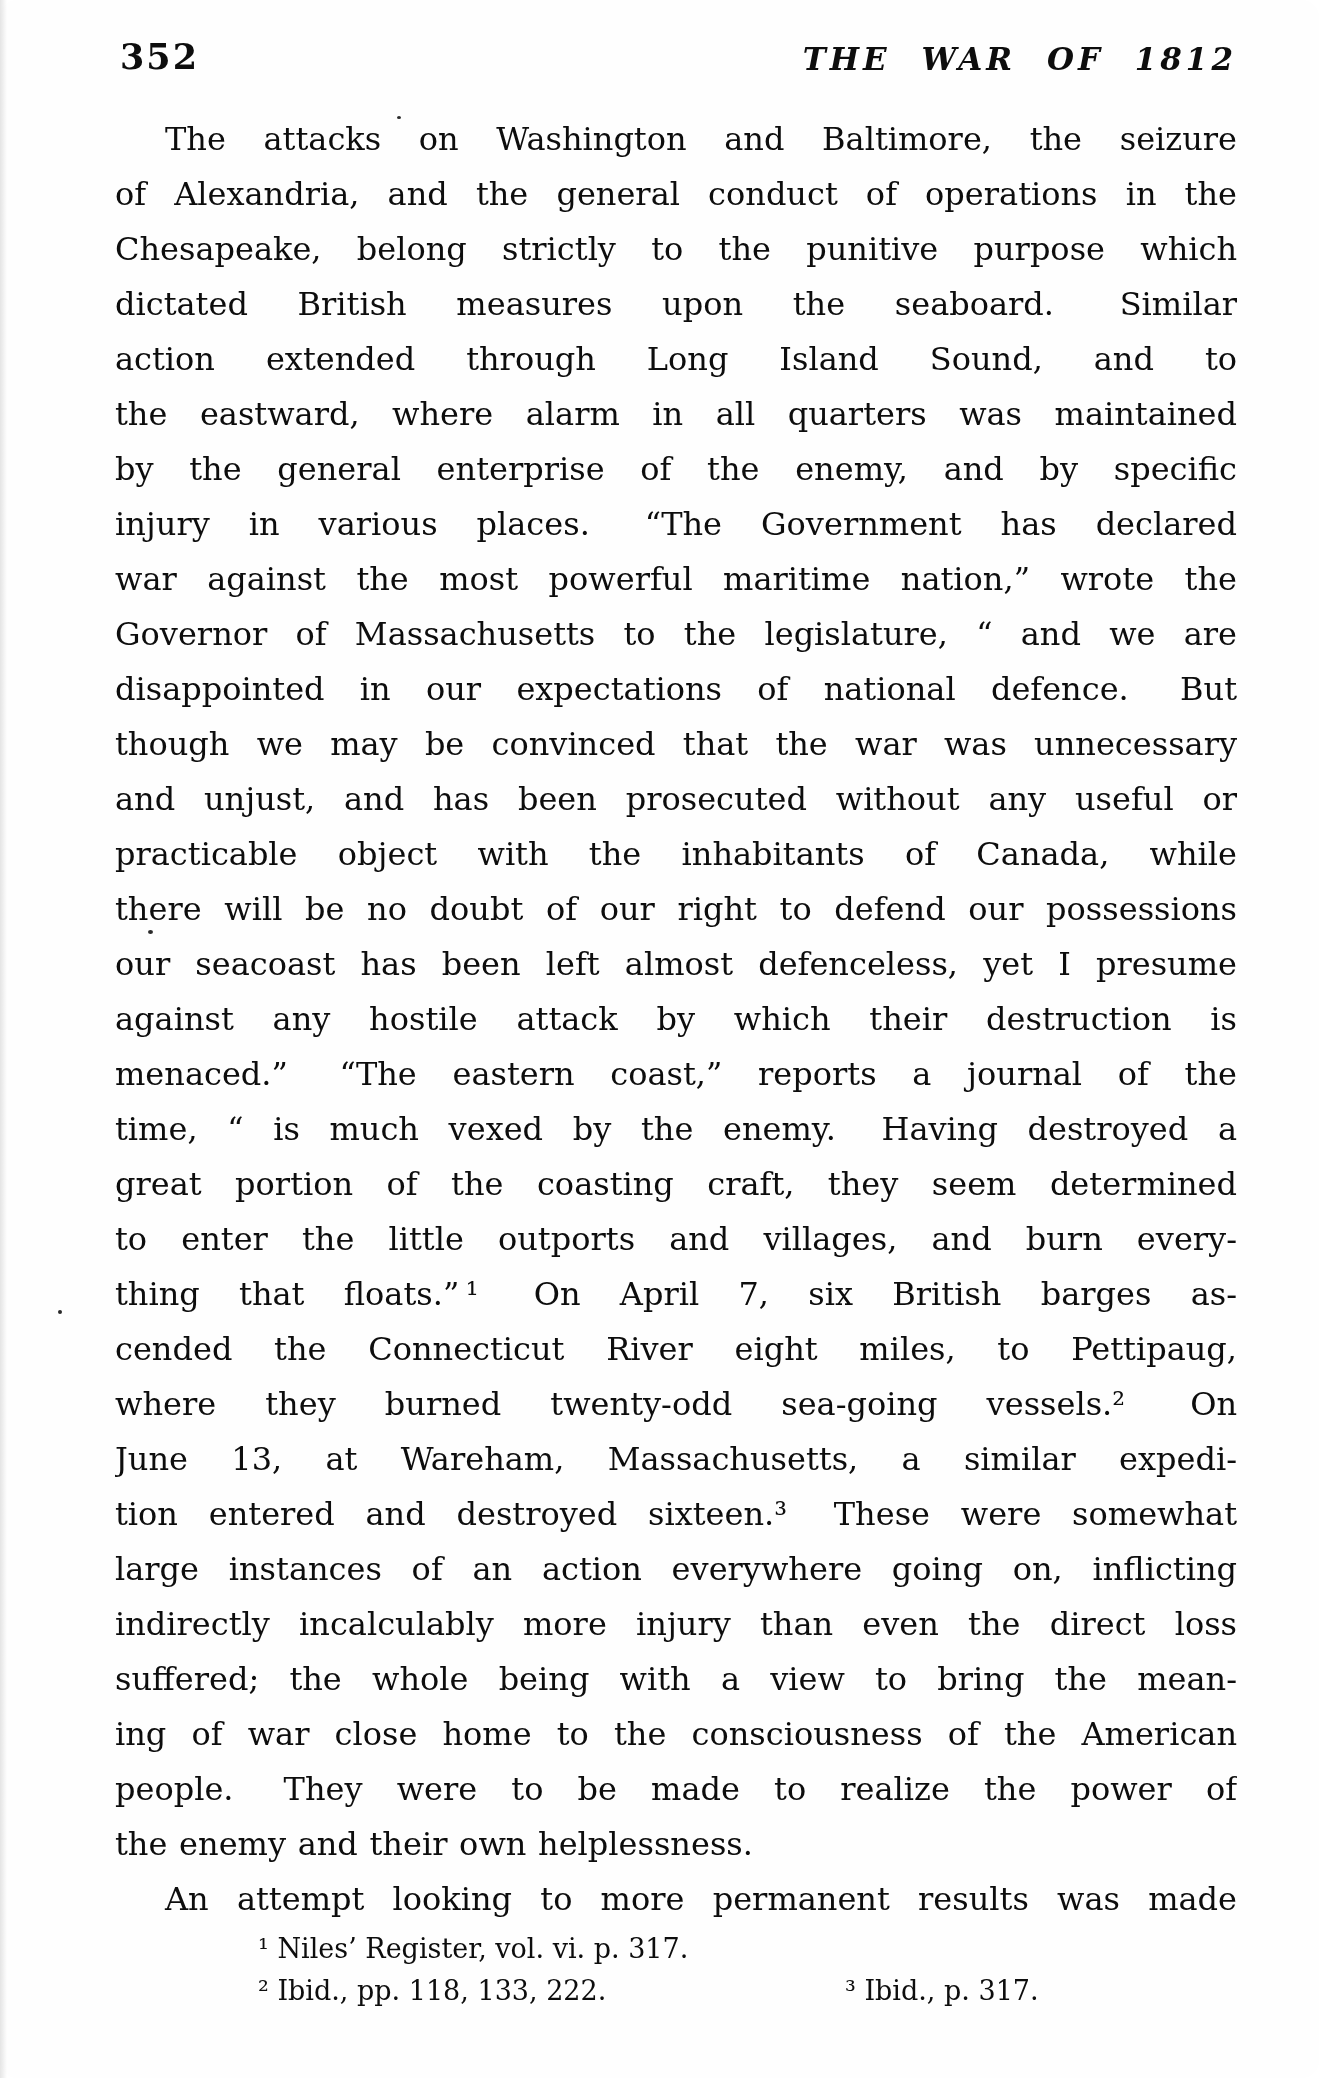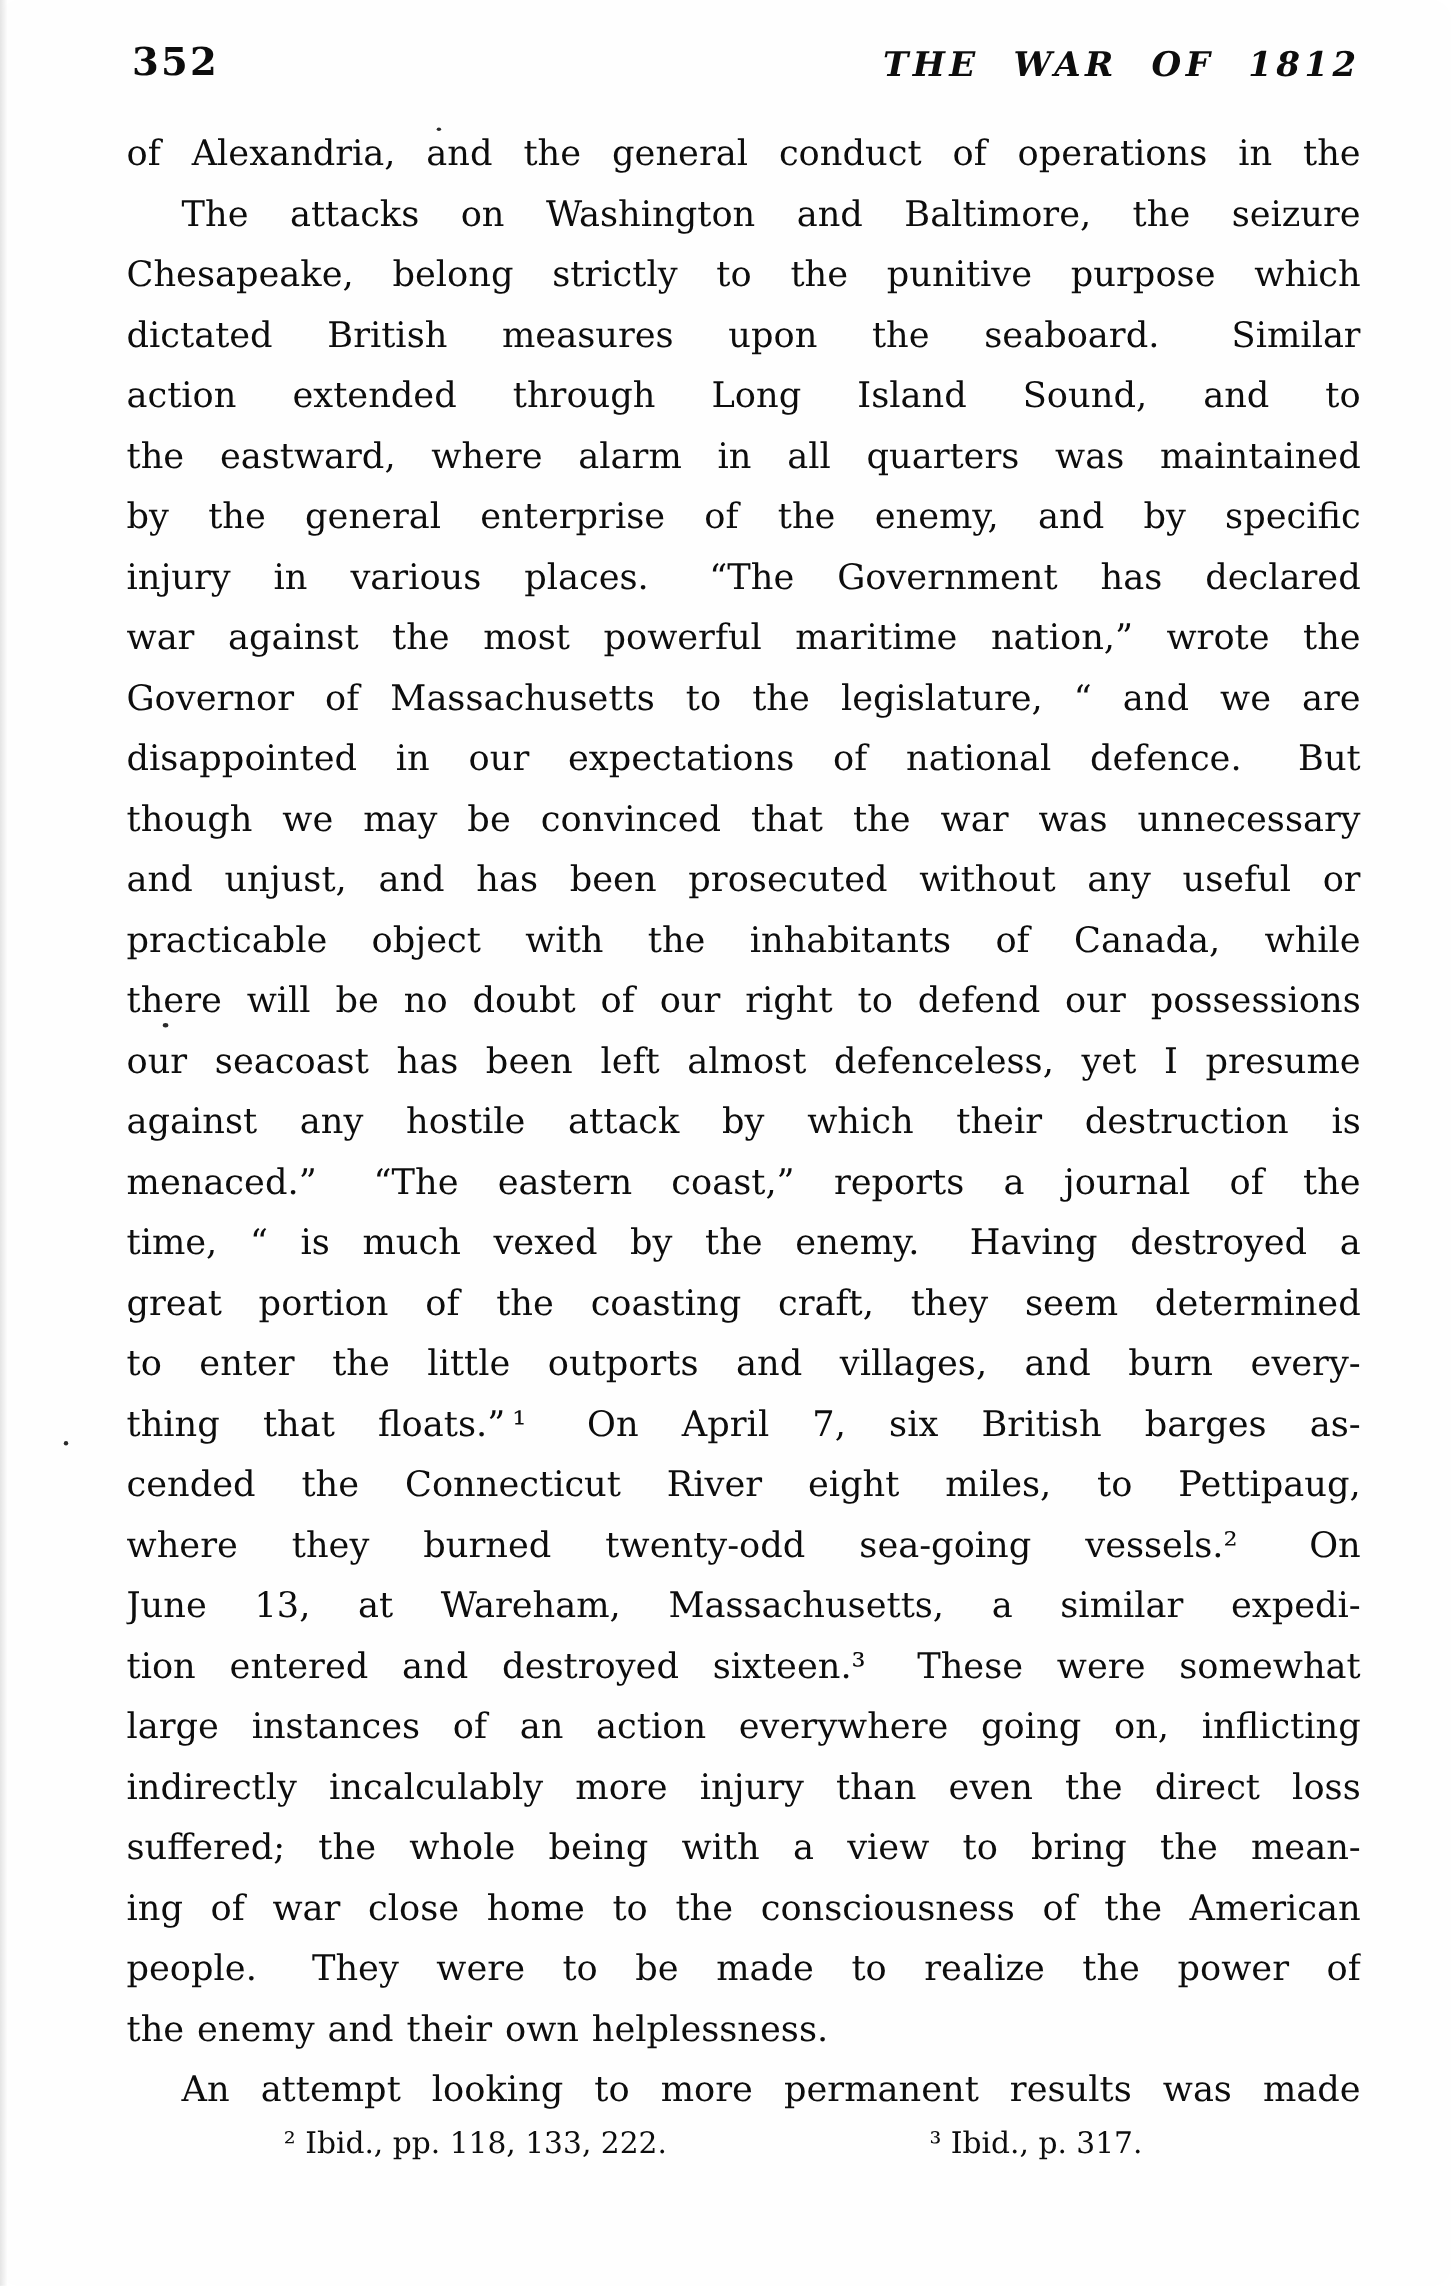--- a/index.html
+++ b/index.html
@@ -56,22 +56,22 @@
   <div class="edge-shade"></div>
 
   <header>
     <span class="pagenum">352</span>
     <span class="runtitle">THE WAR OF 1812</span>
   </header>
 
   <main class="bodytext">
     <div>
         <div>
+          <div class="line first">The attacks on Washington and Baltimore, the seizure</div>
           <div class="line">of Alexandria, and the general conduct of operations in the</div>
-          <div class="line first">The attacks on Washington and Baltimore, the seizure</div>
           <div class="line">Chesapeake, belong strictly to the punitive purpose which</div>
           <div class="line">dictated British measures upon the seaboard.  Similar</div>
           <div class="line">action extended through Long Island Sound, and to</div>
           <div class="line">the eastward, where alarm in all quarters was maintained</div>
           <div class="line">by the general enterprise of the enemy, and by specific</div>
           <div class="line">injury in various places.  “The Government has declared</div>
           <div class="line">war against the most powerful maritime nation,” wrote the</div>
           <div class="line">Governor of Massachusetts to the legislature, “ and we are</div>
           <div class="line">disappointed in our expectations of national defence.  But</div>
           <div class="line">though we may be convinced that the war was unnecessary</div>
@@ -96,20 +96,21 @@
           <div class="line">people.  They were to be made to realize the power of</div>
           <div class="line flush">the enemy and their own helplessness.</div>
         </div>
         <div>
           <div class="line first">An attempt looking to more permanent results was made</div>
         </div>
       </div>
   </main>
 
   <footer class="footnotes">
+    <div class="fn">¹ Niles’ Register, vol. vi. p. 317.</div>
     <div class="fn">
       <span>² Ibid., pp. 118, 133, 222.</span>
       <span class="fn3">³ Ibid., p. 317.</span>
     </div>
   </footer>
 
   <div class="speck s1"></div>
   <div class="speck s2"></div>
   <div class="speck s3"></div>
 </div>

